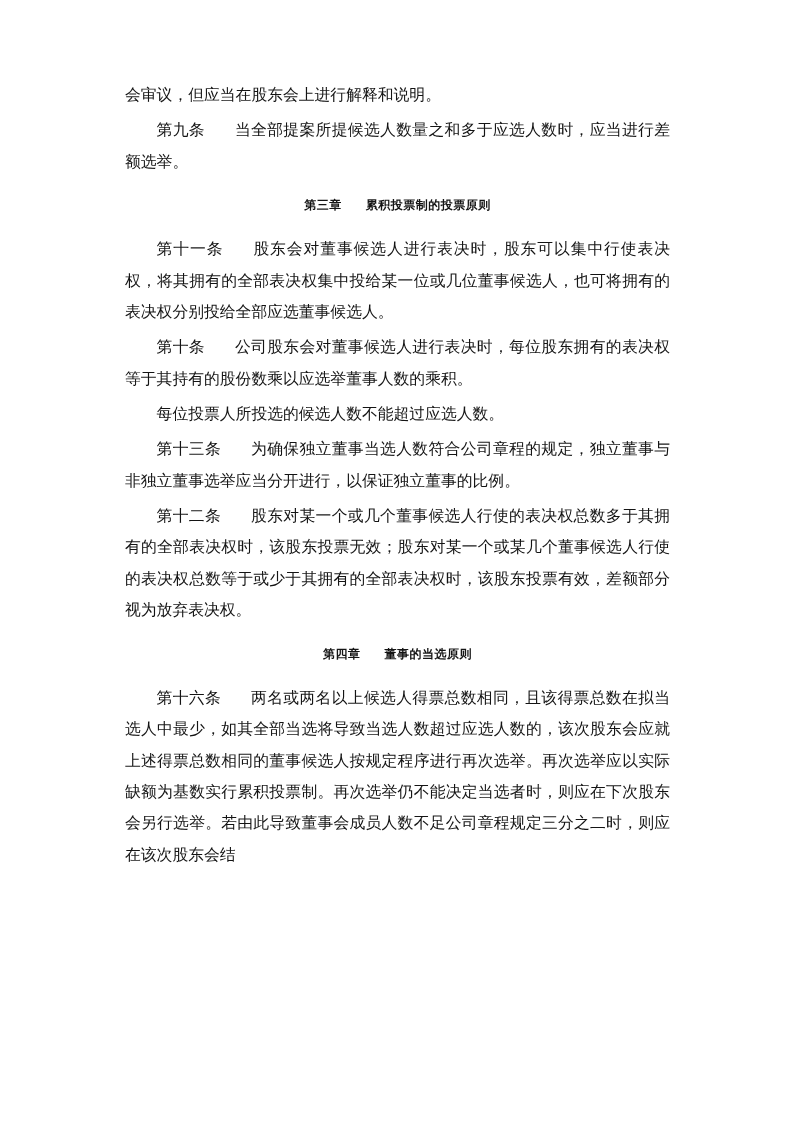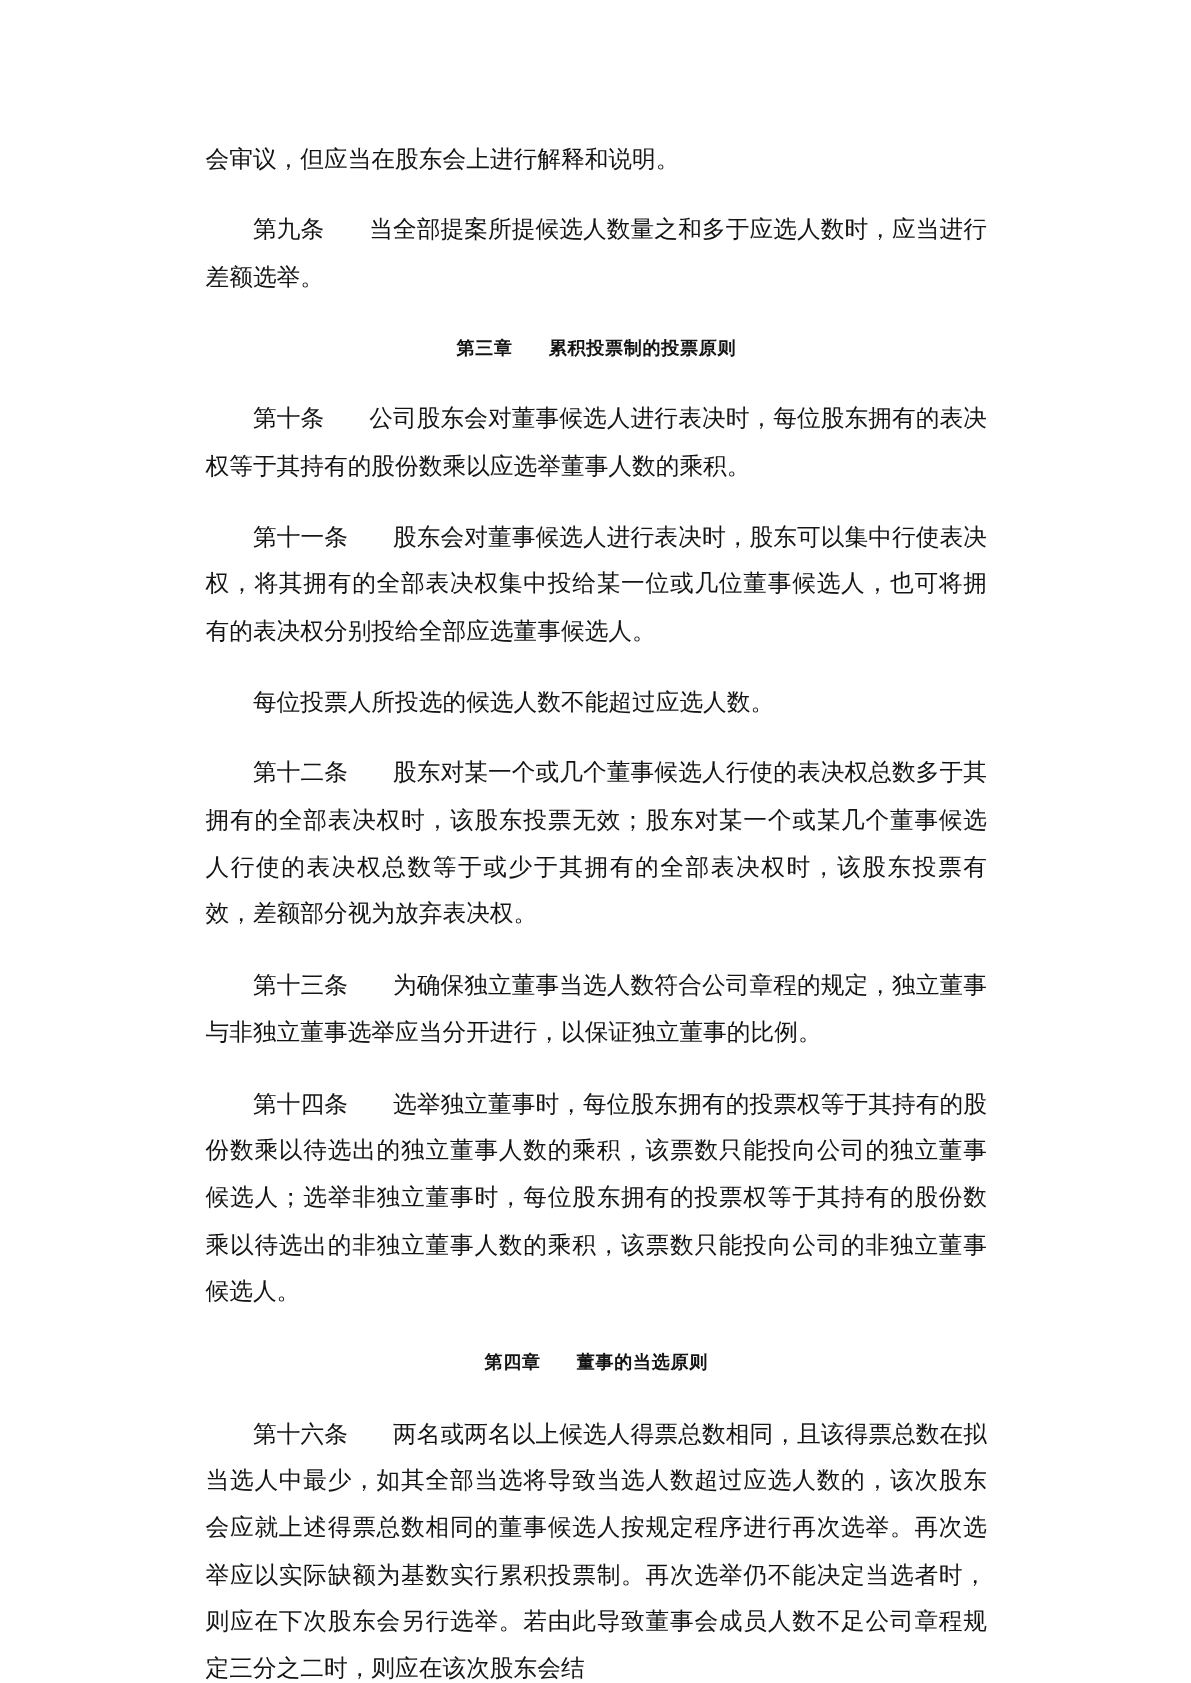--- a/index.html
+++ b/index.html
@@ -21,21 +21,21 @@
   .content {
     position: absolute;
     left: 121px;
     top: 75px;
     width: 553px;
     font-size: 15.8px;
     line-height: 31.35px;
     text-align: justify;
   }
   .content p {
-    margin: 16px;
+    margin: 4px;
     text-indent: 2em;
   }
   .content p.no-indent {
     text-indent: 0;
   }
   .article-label {
     font-weight: normal;
     margin-right: 30px;
   }
   h2.chapter {
@@ -52,22 +52,21 @@
   }
 </style>
 </head>
 <body>
 
 <div class="page">
   <div class="content">
       <p class="no-indent"><span>会审议，但应当在股东会上进行解释和说明。</span></p>
       <p><b class="article-label">第九条</b><span>当全部提案所提候选人数量之和多于应选人数时，应当进行差额选举。</span></p>
       <h2 class="chapter"><span class="chapter-number">第三章</span><span>累积投票制的投票原则</span></h2>
+      <p><b class="article-label">第十一条</b><span>股东会对董事候选人进行表决时，股东可以集中行使表决权，将其拥有的全部表决权集中投给某一位或几位董事候选人，也可将拥有的表决权分别投给全部应选董事候选人。</span></p>
       <p><b class="article-label">第十条</b><span>公司股东会对董事候选人进行表决时，每位股东拥有的表决权等于其持有的股份数乘以应选举董事人数的乘积。</span></p>
-      <p><b class="article-label">第十一条</b><span>股东会对董事候选人进行表决时，股东可以集中行使表决权，将其拥有的全部表决权集中投给某一位或几位董事候选人，也可将拥有的表决权分别投给全部应选董事候选人。</span></p>
       <p><span>每位投票人所投选的候选人数不能超过应选人数。</span></p>
+      <p><b class="article-label">第十三条</b><span>为确保独立董事当选人数符合公司章程的规定，独立董事与非独立董事选举应当分开进行，以保证独立董事的比例。</span></p>
       <p><b class="article-label">第十二条</b><span>股东对某一个或几个董事候选人行使的表决权总数多于其拥有的全部表决权时，该股东投票无效；股东对某一个或某几个董事候选人行使的表决权总数等于或少于其拥有的全部表决权时，该股东投票有效，差额部分视为放弃表决权。</span></p>
-      <p><b class="article-label">第十三条</b><span>为确保独立董事当选人数符合公司章程的规定，独立董事与非独立董事选举应当分开进行，以保证独立董事的比例。</span></p>
-      <p><b class="article-label">第十四条</b><span>选举独立董事时，每位股东拥有的投票权等于其持有的股份数乘以待选出的独立董事人数的乘积，该票数只能投向公司的独立董事候选人；选举非独立董事时，每位股东拥有的投票权等于其持有的股份数乘以待选出的非独立董事人数的乘积，该票数只能投向公司的非独立董事候选人。</span></p>
       <h2 class="chapter"><span class="chapter-number">第四章</span><span>董事的当选原则</span></h2>
       <p><b class="article-label">第十六条</b><span>两名或两名以上候选人得票总数相同，且该得票总数在拟当选人中最少，如其全部当选将导致当选人数超过应选人数的，该次股东会应就上述得票总数相同的董事候选人按规定程序进行再次选举。再次选举应以实际缺额为基数实行累积投票制。再次选举仍不能决定当选者时，则应在下次股东会另行选举。若由此导致董事会成员人数不足公司章程规定三分之二时，则应在该次股东会结</span></p>
     </div>
 </div>
 
 </body></html>

